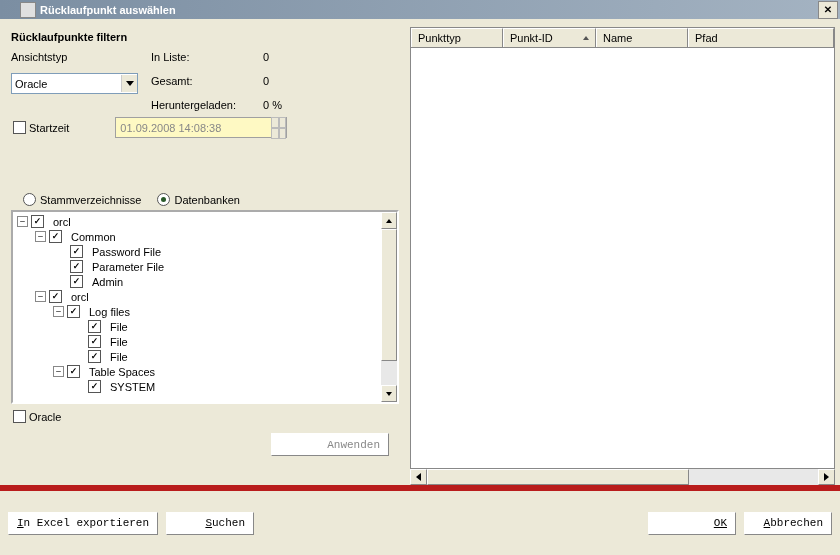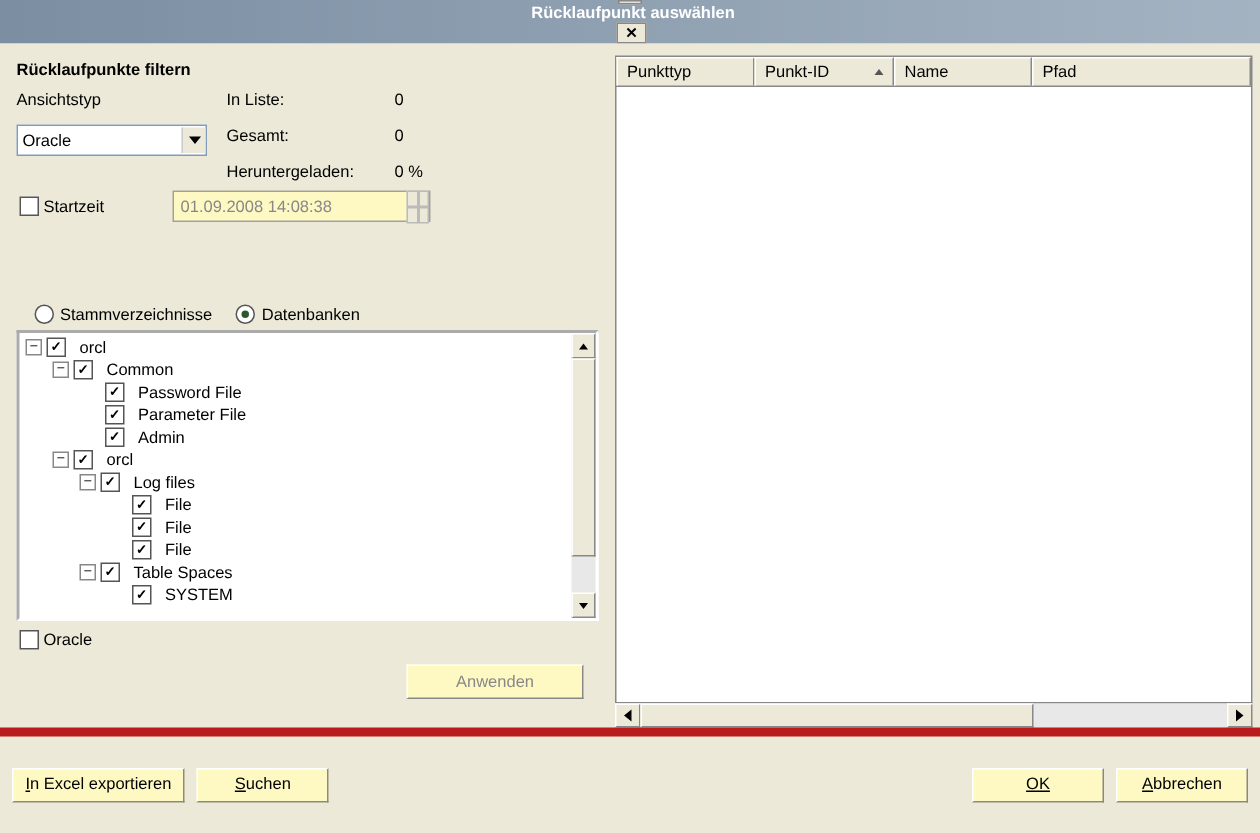--- a/index.html
+++ b/index.html
@@ -1,17 +1,17 @@
 <!DOCTYPE html>
 <html><head>
 <meta charset="utf-8">
 <style>
   html, body { margin: 0; padding: 0; font-family: Tahoma, sans-serif; font-size: 11px; background: #ECE9D8; }
   .window { width: 840px; height: 555px; background: #ECE9D8; display: flex; flex-direction: column; position: relative; box-sizing: border-box;}
-  .titlebar { height: 29px; background: linear-gradient(to right, #7B8EA2, #A4B3C2); color: white; display: flex; align-items: center; padding-left: 4px; flex-direction: column; }
+  .titlebar { height: 19px; background: linear-gradient(to right, #7B8EA2, #A4B3C2); color: white; display: flex; align-items: center; padding-left: 20px; }
   .titlebar .icon { width: 14px; height: 14px; background: #E0E0E0; border: 1px solid #888; margin-right: 4px;}
   .titlebar .title { font-weight: bold; flex: 1;}
   .titlebar .close { width: 18px; height: 16px; background: #ECE9D8; border: 1px solid #888; color: black; display: flex; align-items:center; justify-content:center; font-family: Arial; font-size: 10px; font-weight: bold; margin-right: 2px;}
   .ruler { height: 3px; background: #ECE9D8; }
   .body { flex: 1; display: flex; box-sizing: border-box; padding: 5px 5px 0 5px; gap: 5px;}
   .left { width: 400px; display: flex; flex-direction: column;}
   .right { flex: 1; display: flex; flex-direction: column; }
   .section-title { font-weight: bold; padding: 4px 6px 8px 6px; }
   .row { display: flex; align-items: center; padding: 2px 6px; }
   .lbl { }
@@ -40,21 +40,21 @@
   .tree-wrap { border: 2px inset #fff; background:white; margin: 2px 6px; height: 190px; display:flex;}
   .tree { flex:1; overflow:hidden; padding: 2px;}
   .tree-row { display:flex; align-items:center; height:15px; white-space:nowrap;}
   .exp { width:9px; height:9px; border:1px solid #888; display:inline-flex; align-items:center; justify-content:center; font-size:9px; line-height:9px; margin-right:3px; font-family: monospace; color:#333;}
   .scrollbar-v { width:16px; background:#E8E8E8; display:flex; flex-direction:column;}
   .scrollbar-v .btn, .scrollbar-h .btn { background:#ECE9D8; border:1px solid #fff; border-right-color:#888; border-bottom-color:#888; display:flex; align-items:center; justify-content:center;}
   .scrollbar-v .btn { height:15px;}
   .scrollbar-v .thumb { background:#ECE9D8; border:1px solid #fff; border-right-color:#888; border-bottom-color:#888;}
   .scrollbar-h { height:16px; background:#E8E8E8; display:flex;}
   .scrollbar-h .btn { width:15px;}
-  .button { background:#fef9c3; border:1px solid #888; border-top-color:#fff; border-left-color:#fff; height:21px; display:flex; align-items:center; justify-content:center; padding: 0 8px;}
+  .button { background:#ffffff; border:1px solid #888; border-top-color:#fff; border-left-color:#fff; height:21px; display:flex; align-items:center; justify-content:flex-end; padding: 0 8px; font-family: Liberation Mono, monospace;}
   .button.wide { width: 100px;}
   .button.disabled { color:#888;}
   .table-header { display:flex; border:1px solid #888; background:#ECE9D8; height:19px;}
   .th { border-right:1px solid #888; border-top:1px solid #fff; border-left:1px solid #fff; padding: 2px 6px; box-sizing:border-box; display:flex; align-items:center;}
   .th.sort { position:relative;}
   .th.sort::after { content:""; position:absolute; right:6px; top:7px; width:0; height:0; border-left:3px solid transparent; border-right:3px solid transparent; border-bottom:4px solid #555;}
   .table-body { flex:1; background:white; border:1px solid #888; border-top:none;}
   .footer { height: 32px; display:flex; align-items:center; padding: 16px 8px; gap: 8px; border-top: 6px solid #b91c1c;}
   .underline-first::first-letter { text-decoration: underline; }
   .tri-left { width:0; height:0; border-top:4px solid transparent; border-bottom:4px solid transparent; border-right:5px solid black;}

